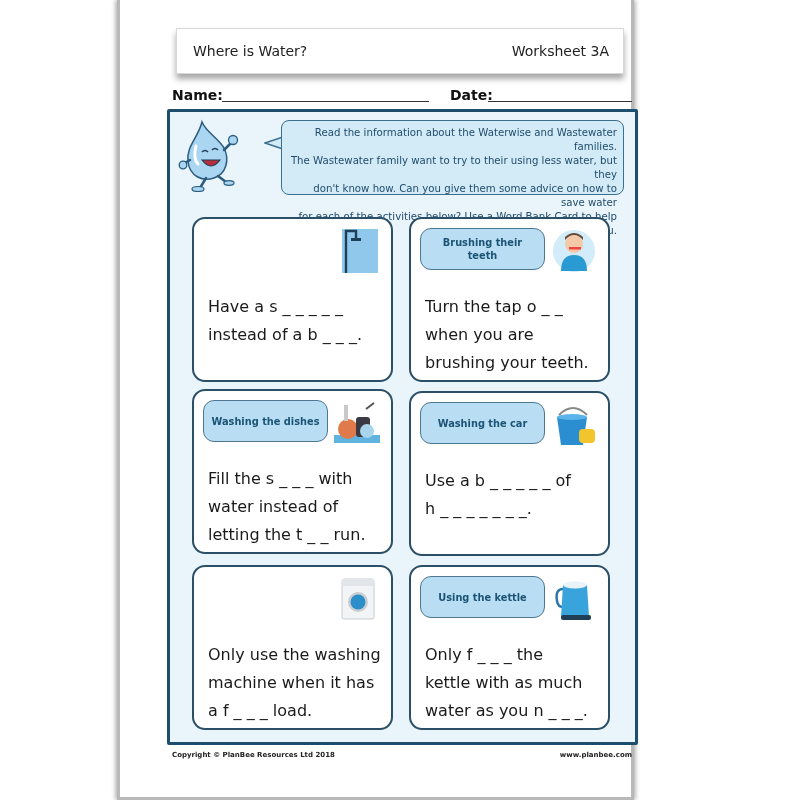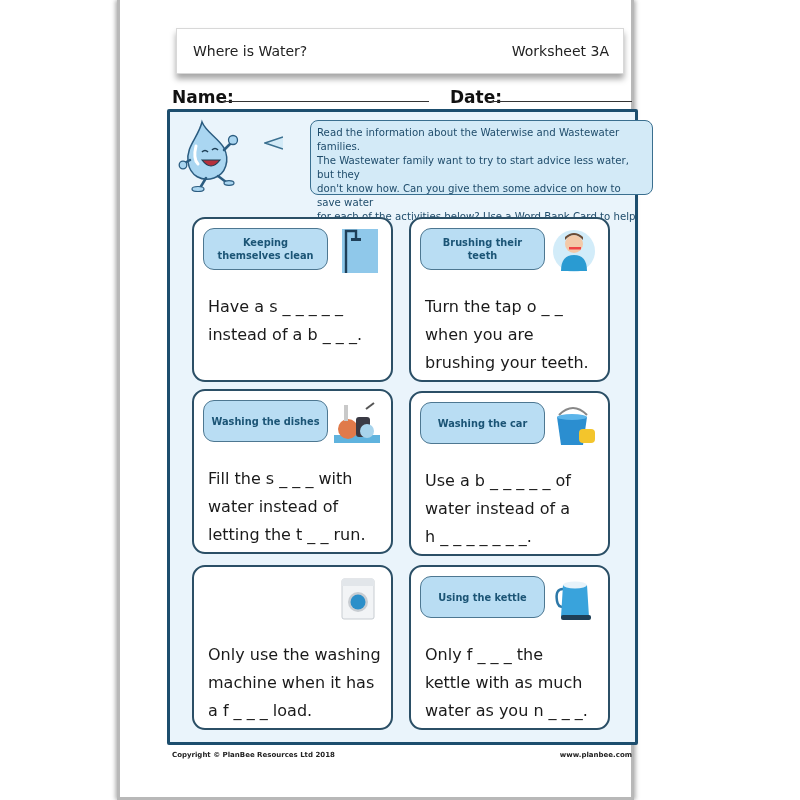--- a/index.html
+++ b/index.html
@@ -15,37 +15,36 @@
 
     .title-box {
       position: absolute; left: 56px; top: 28px; width: 448px; height: 46px;
       background: #fff; border: 1px solid #d8d8d8;
       box-shadow: 0 5px 6px rgba(0,0,0,0.35);
       display: flex; align-items: center; justify-content: space-between;
       padding: 0 14px 0 16px;
       font-size: 14px; color: #222;
     }
 
-    .name-row { position: absolute; left: 52px; top: 87px; width: 460px; height: 18px; font-size: 17px; font-weight: bold; color: #111; }
+    .name-row { position: absolute; left: 52px; top: 87px; width: 460px; height: 18px; font-size: 14px; font-weight: bold; color: #111; }
     .name-row .lbl { position: absolute; top: 0; }
     .name-row .line { position: absolute; top: 14px; height: 0; border-bottom: 1.5px solid #333; }
 
     .panel {
       position: absolute; left: 47px; top: 109px; width: 471px; height: 636px;
       background: #eaf4fb; border: 3px solid #1d4e6e; border-radius: 2px;
     }
 
     .mascot { position: absolute; left: 8px; top: 4px; width: 62px; height: 76px; }
 
     .bubble {
       position: absolute; left: 111px; top: 8px; width: 343px; height: 75px;
       background: #d3eaf7; border: 1.5px solid #3a6f8f; border-radius: 8px;
-      font-size: 10.2px; line-height: 14px; color: #1f4c6b; text-align: left;
+      font-size: 10.2px; line-height: 14px; color: #1f4c6b; text-align: right;
       padding: 5px 6px; 
-      margin-left: 29px;
     }
     .bubble-tail {
       position: absolute; left: 94px; top: 23px; width: 19px; height: 16px;
     }
 
     .card {
       position: absolute; width: 201px; height: 165px;
       background: #ffffff; border: 2.5px solid #2b4f66; border-radius: 13px;
     }
     .card .heading {
@@ -99,27 +98,26 @@
       <path d="M40 60 l8 6" stroke="#2b5c80" stroke-width="2.5" stroke-linecap="round"></path>
       <ellipse cx="51" cy="67" rx="5" ry="2.3" fill="#aad6f1" stroke="#2b5c80" stroke-width="1.2"></ellipse>
     </svg>
 
     <svg class="bubble-tail" viewBox="0 0 19 16">
       <path d="M19 2 L1 8 L19 14" fill="#d3eaf7" stroke="#3a6f8f" stroke-width="1.4"></path>
     </svg>
 
     <div class="bubble">
       <div>Read the information about the Waterwise and Wastewater families.</div>
-      <div>The Wastewater family want to try to start advice less water, but they</div>
+      <div>The Wastewater family want to try to their using less water, but they</div>
       <div>don't know how. Can you give them some advice on how to save water</div>
       <div>for each of the activities below? Use a Word Bank Card to help you.</div>
     </div>
 
     <div class="card" style="left:22px; top:105px">
-      <div class="heading">Keeping themselves clean</div>
       <svg class="pic" viewBox="0 0 46 48">
         <rect x="8" y="2" width="36" height="44" fill="#8fc8ea"></rect>
         <path d="M12 46 V4 h10 v8" fill="none" stroke="#1e3f58" stroke-width="2.4"></path>
         <rect x="17" y="11" width="10" height="3" fill="#1e3f58"></rect>
       </svg>
       <div class="sentence">
         <div>Have a s _ _ _ _ _</div>
         <div>instead of a b _ _ _.</div>
       </div>
     </div>
@@ -160,21 +158,20 @@
     <div class="card" style="left:239px; top:279px">
       <div class="heading">Washing the car</div>
       <svg class="pic" viewBox="0 0 46 48">
         <path d="M8 14 q14 -14 28 0" fill="none" stroke="#888" stroke-width="2"></path>
         <path d="M6 16 h30 l-4 28 h-22 z" fill="#2b8ed0"></path>
         <ellipse cx="21" cy="16" rx="15" ry="3" fill="#5cb5ea"></ellipse>
         <rect x="28" y="28" width="16" height="14" rx="4" fill="#f3c52c"></rect>
       </svg>
       <div class="sentence">
         <div>Use a b _ _ _ _ _ of</div>
-        <div>water instead of a</div>
         <div>h _ _ _ _ _ _ _.</div>
       </div>
     </div>
 
     <div class="card" style="left:22px; top:453px">
       <svg class="pic" viewBox="0 0 46 48">
         <rect x="8" y="4" width="32" height="40" rx="2" fill="#f2f4f6" stroke="#c8cdd2" stroke-width="1"></rect>
         <rect x="8" y="4" width="32" height="7" fill="#e2e6ea"></rect>
         <circle cx="24" cy="27" r="10" fill="#c8cdd2"></circle>
         <circle cx="24" cy="27" r="7.5" fill="#2c8fc9"></circle>

